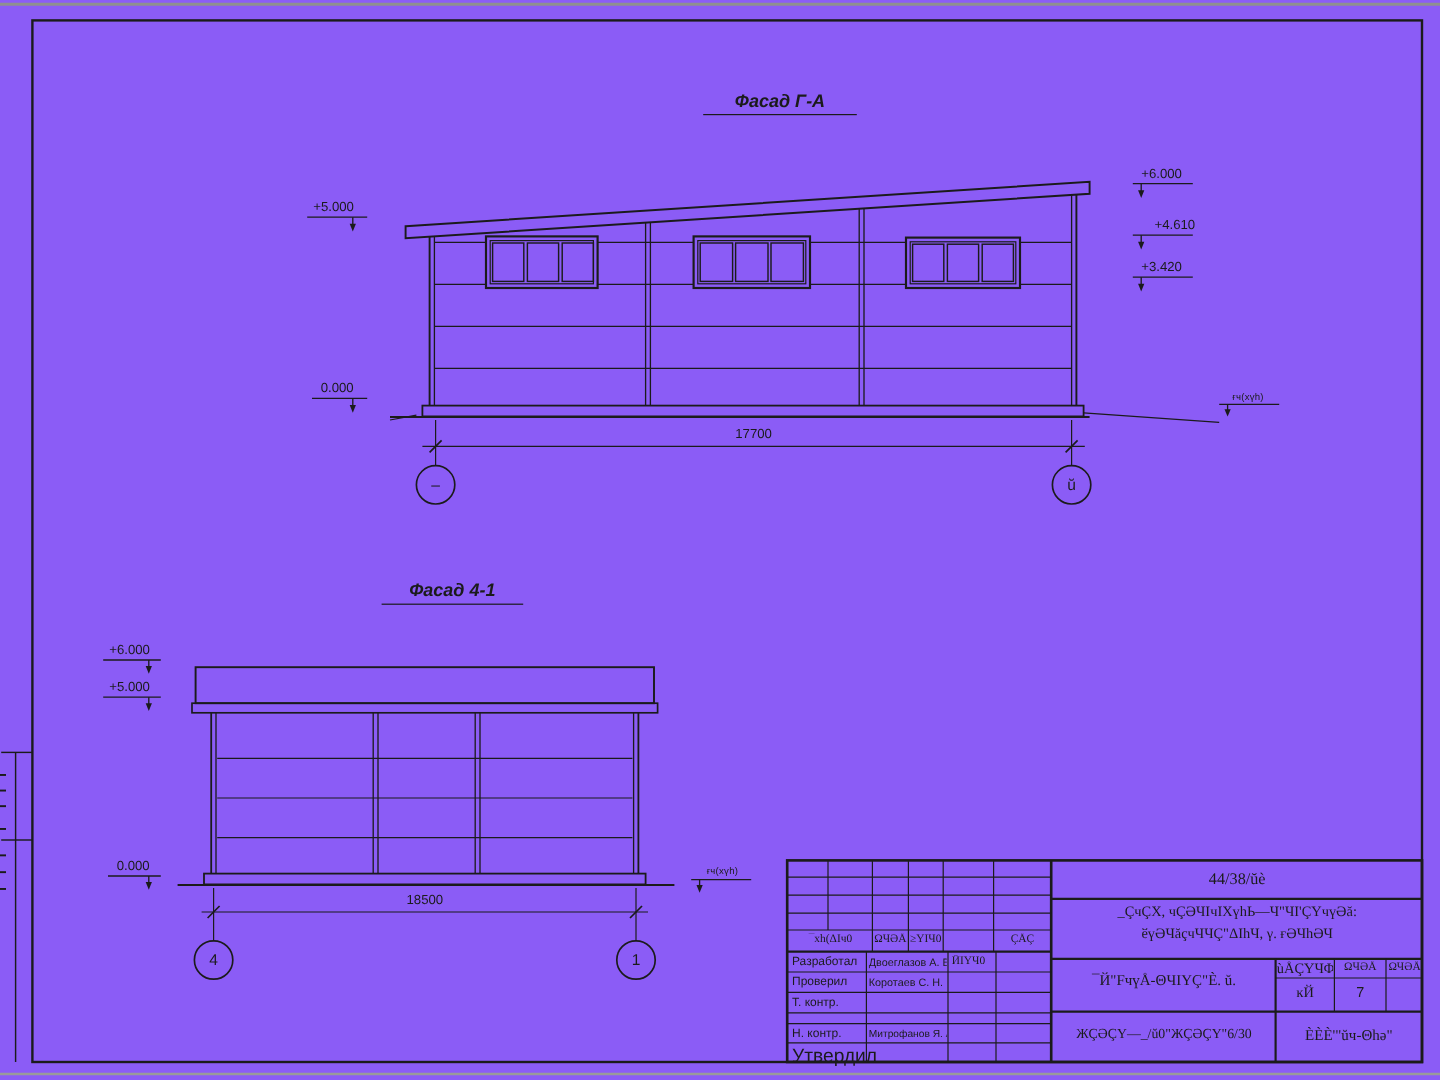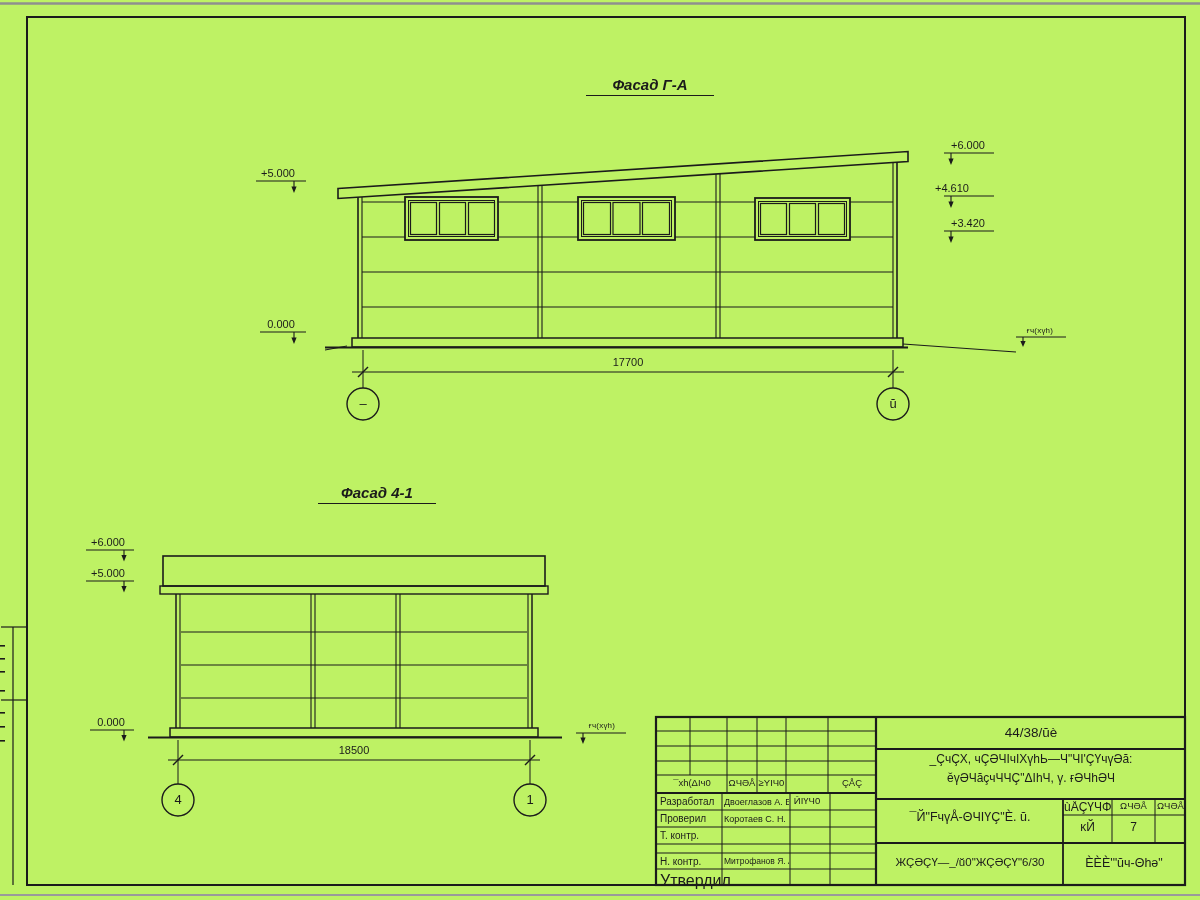--- a/index.html
+++ b/index.html
@@ -1,21 +1,21 @@
 <!DOCTYPE html>
 <html><head>
 <meta charset="utf-8">
 <style>
   html,body{margin:0;padding:0;background:#fff;}
-  .sheet{position:relative;width:1200px;height:900px;background:#bef264;overflow:hidden;
+  .sheet{position:relative;width:1200px;height:900px;background:#8b5cf6;overflow:hidden;
          font-family:"Liberation Sans",sans-serif;color:#1b1b1b;}
   svg{position:absolute;left:0;top:0;}
   .t{position:absolute;white-space:nowrap;color:#1b1b1b;line-height:1.15;}
   .ctr{text-align:center;}
-  .serif{font-family:Liberation Sans, sans-serif;}
+  .serif{font-family:Liberation Serif, serif;}
   .ftitle{font-style:italic;font-weight:bold;font-size:15px;border-bottom:1.6px solid #1b1b1b;padding-bottom:2px;}
   .elev{font-size:11px;}
   .dim{font-size:11px;}
   .axis{font-size:13px;}
   .gnd{font-size:8px;letter-spacing:0.2px;}
   .clip{overflow:hidden;}
 </style>
 </head>
 <body>
 
@@ -207,21 +207,21 @@
     <line x1="1063" y1="815" x2="1185" y2="815" stroke-width="1"></line>
     <line x1="1112" y1="799" x2="1112" y2="843" stroke-width="1"></line>
     <line x1="1155" y1="799" x2="1155" y2="843" stroke-width="1"></line>
   </g>
 </svg>
 
 <span class="t ftitle ctr" style="left:586px;top:76px;width:128px;">Фасад Г-А</span>
 <span class="t elev ctr" style="left:254px;top:167px;width:48px;">+5.000</span>
 <span class="t elev ctr" style="left:258px;top:318px;width:46px;">0.000</span>
 <span class="t elev ctr" style="left:944px;top:139px;width:48px;">+6.000</span>
-<span class="t elev ctr" style="left:928px;top:182px;width:48px;">+4.610</span>
+<span class="t elev ctr" style="left:955px;top:182px;width:48px;">+4.610</span>
 <span class="t elev ctr" style="left:944px;top:217px;width:48px;">+3.420</span>
 <span class="t gnd ctr" style="left:1014px;top:326px;width:52px;">ғч(xүh)</span>
 <span class="t dim ctr" style="left:598px;top:356px;width:60px;">17700</span>
 <span class="t axis ctr" style="left:347px;top:397px;width:32px;">–</span>
 <span class="t axis ctr" style="left:877px;top:397px;width:32px;">ŭ</span>
 
 <span class="t ftitle ctr" style="left:318px;top:484px;width:118px;">Фасад 4-1</span>
 <span class="t elev ctr" style="left:84px;top:536px;width:48px;">+6.000</span>
 <span class="t elev ctr" style="left:84px;top:567px;width:48px;">+5.000</span>
 <span class="t elev ctr" style="left:88px;top:716px;width:46px;">0.000</span>

